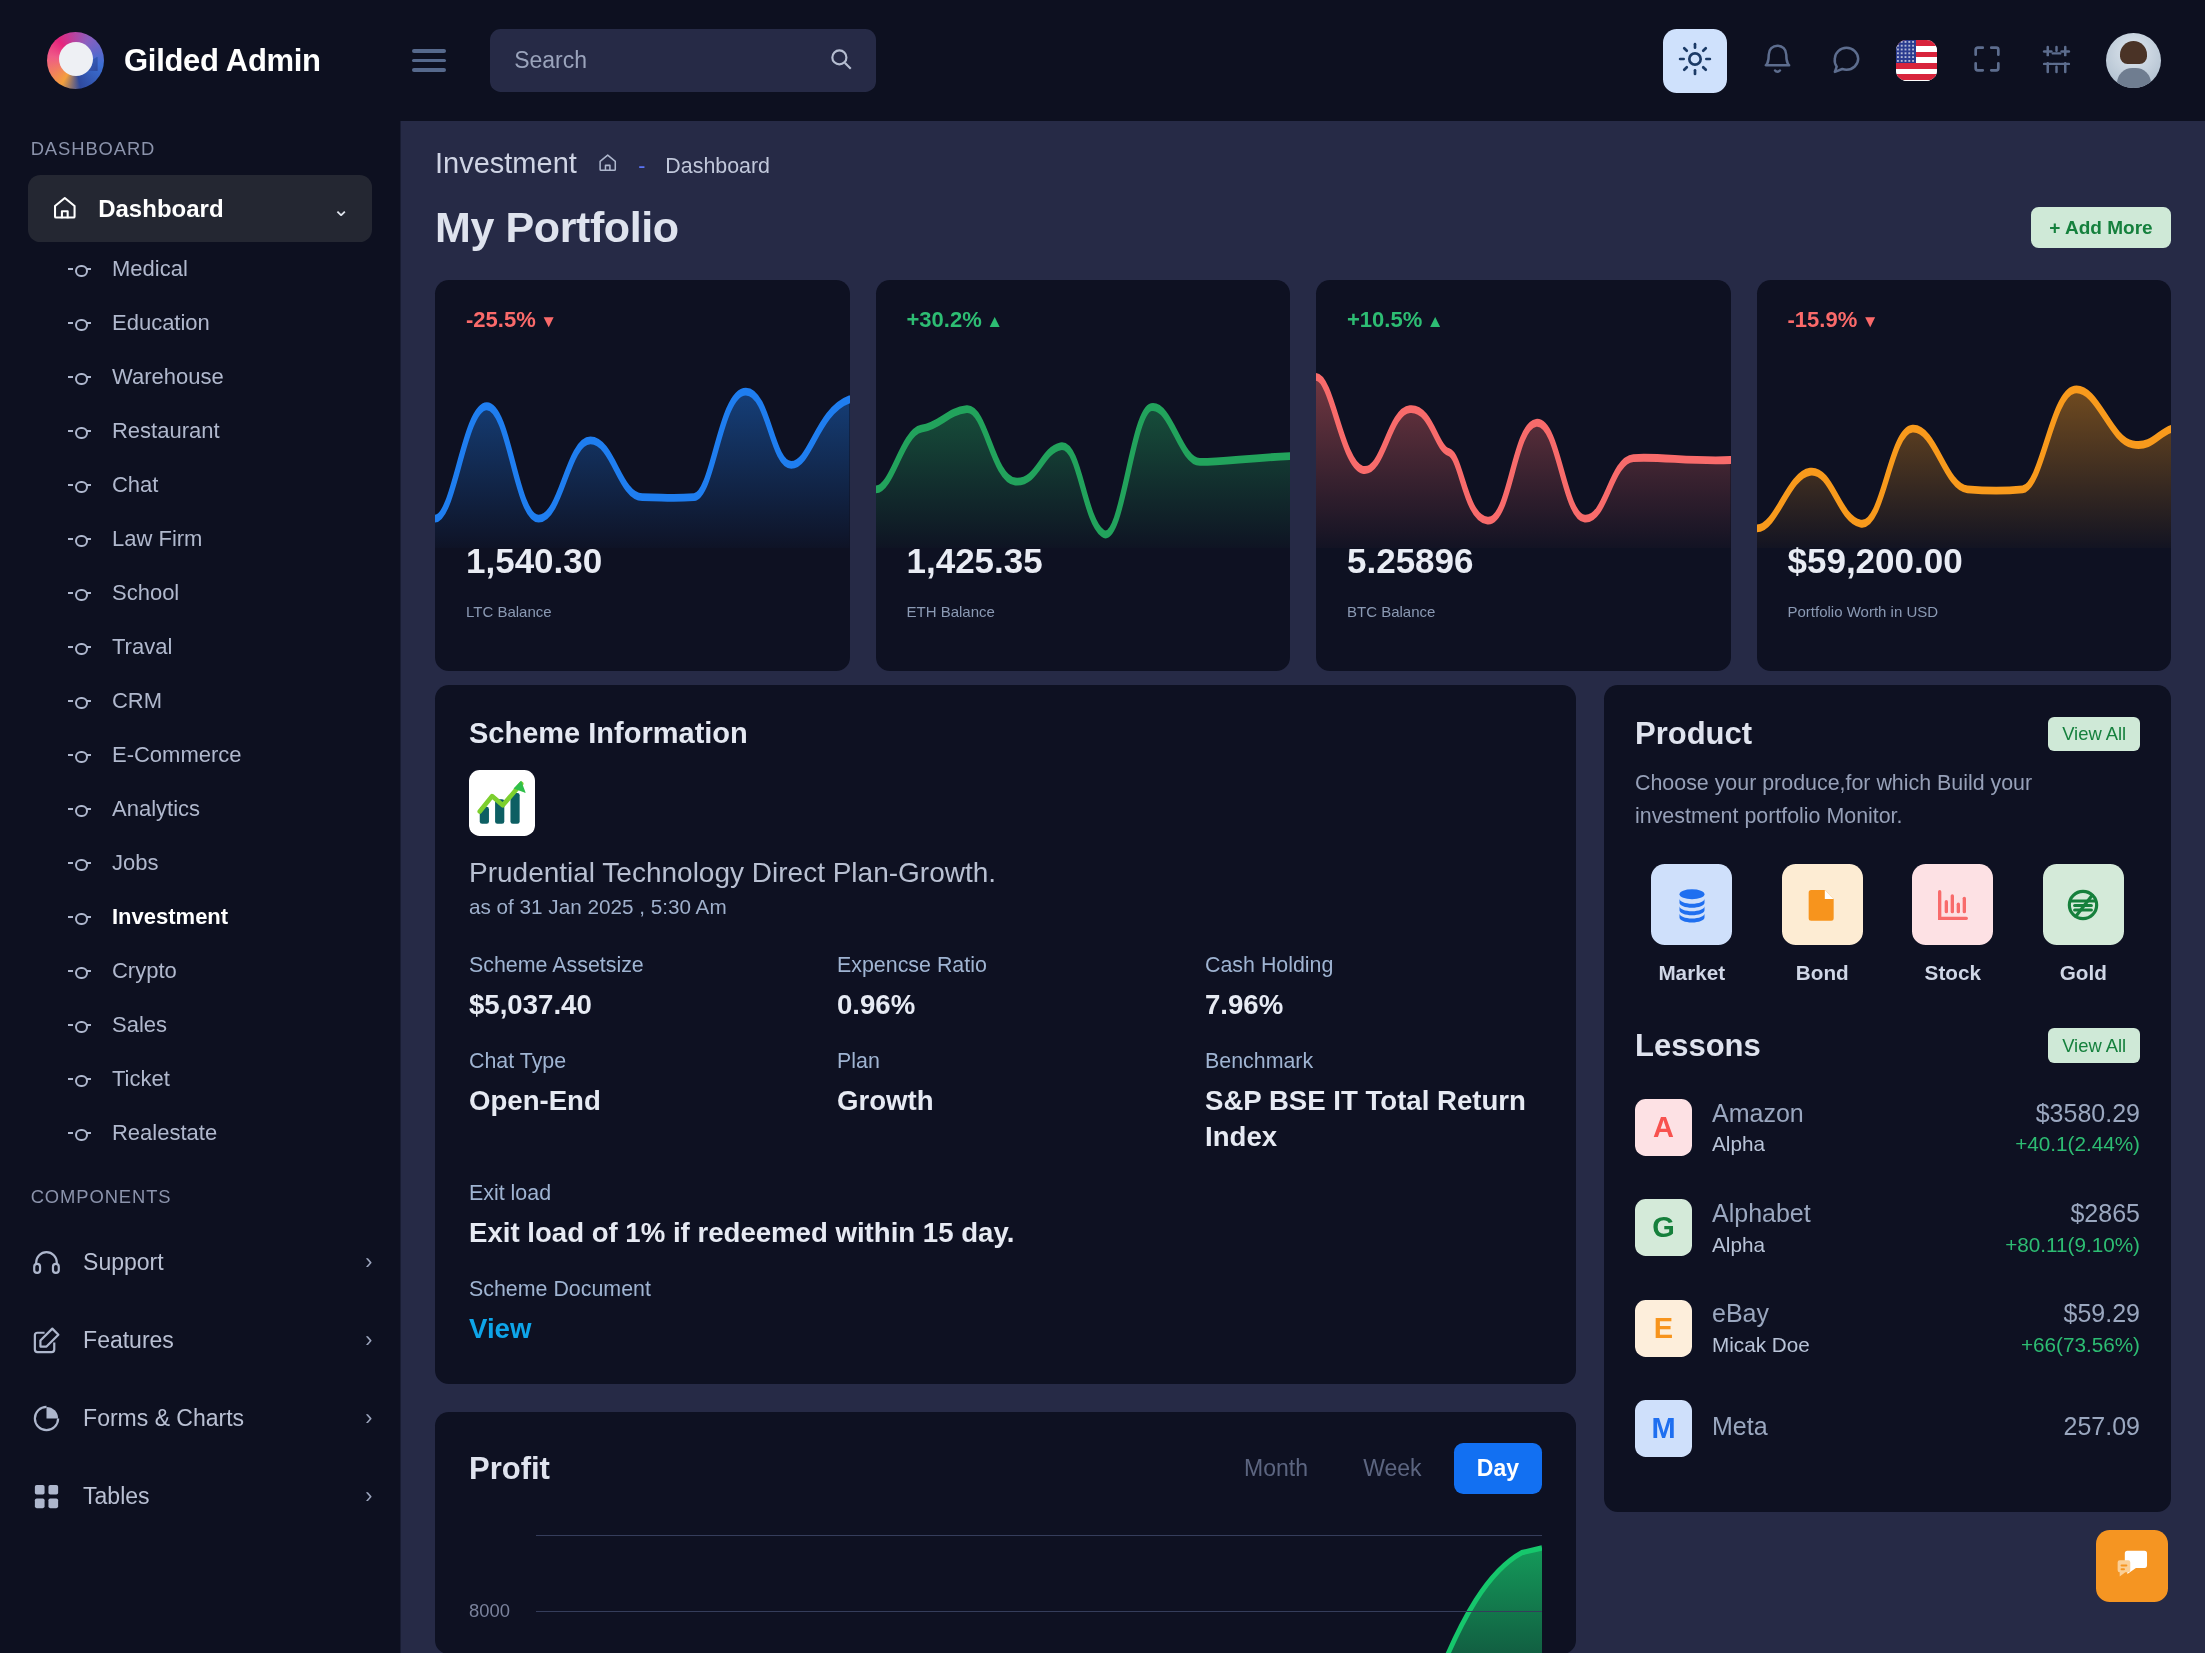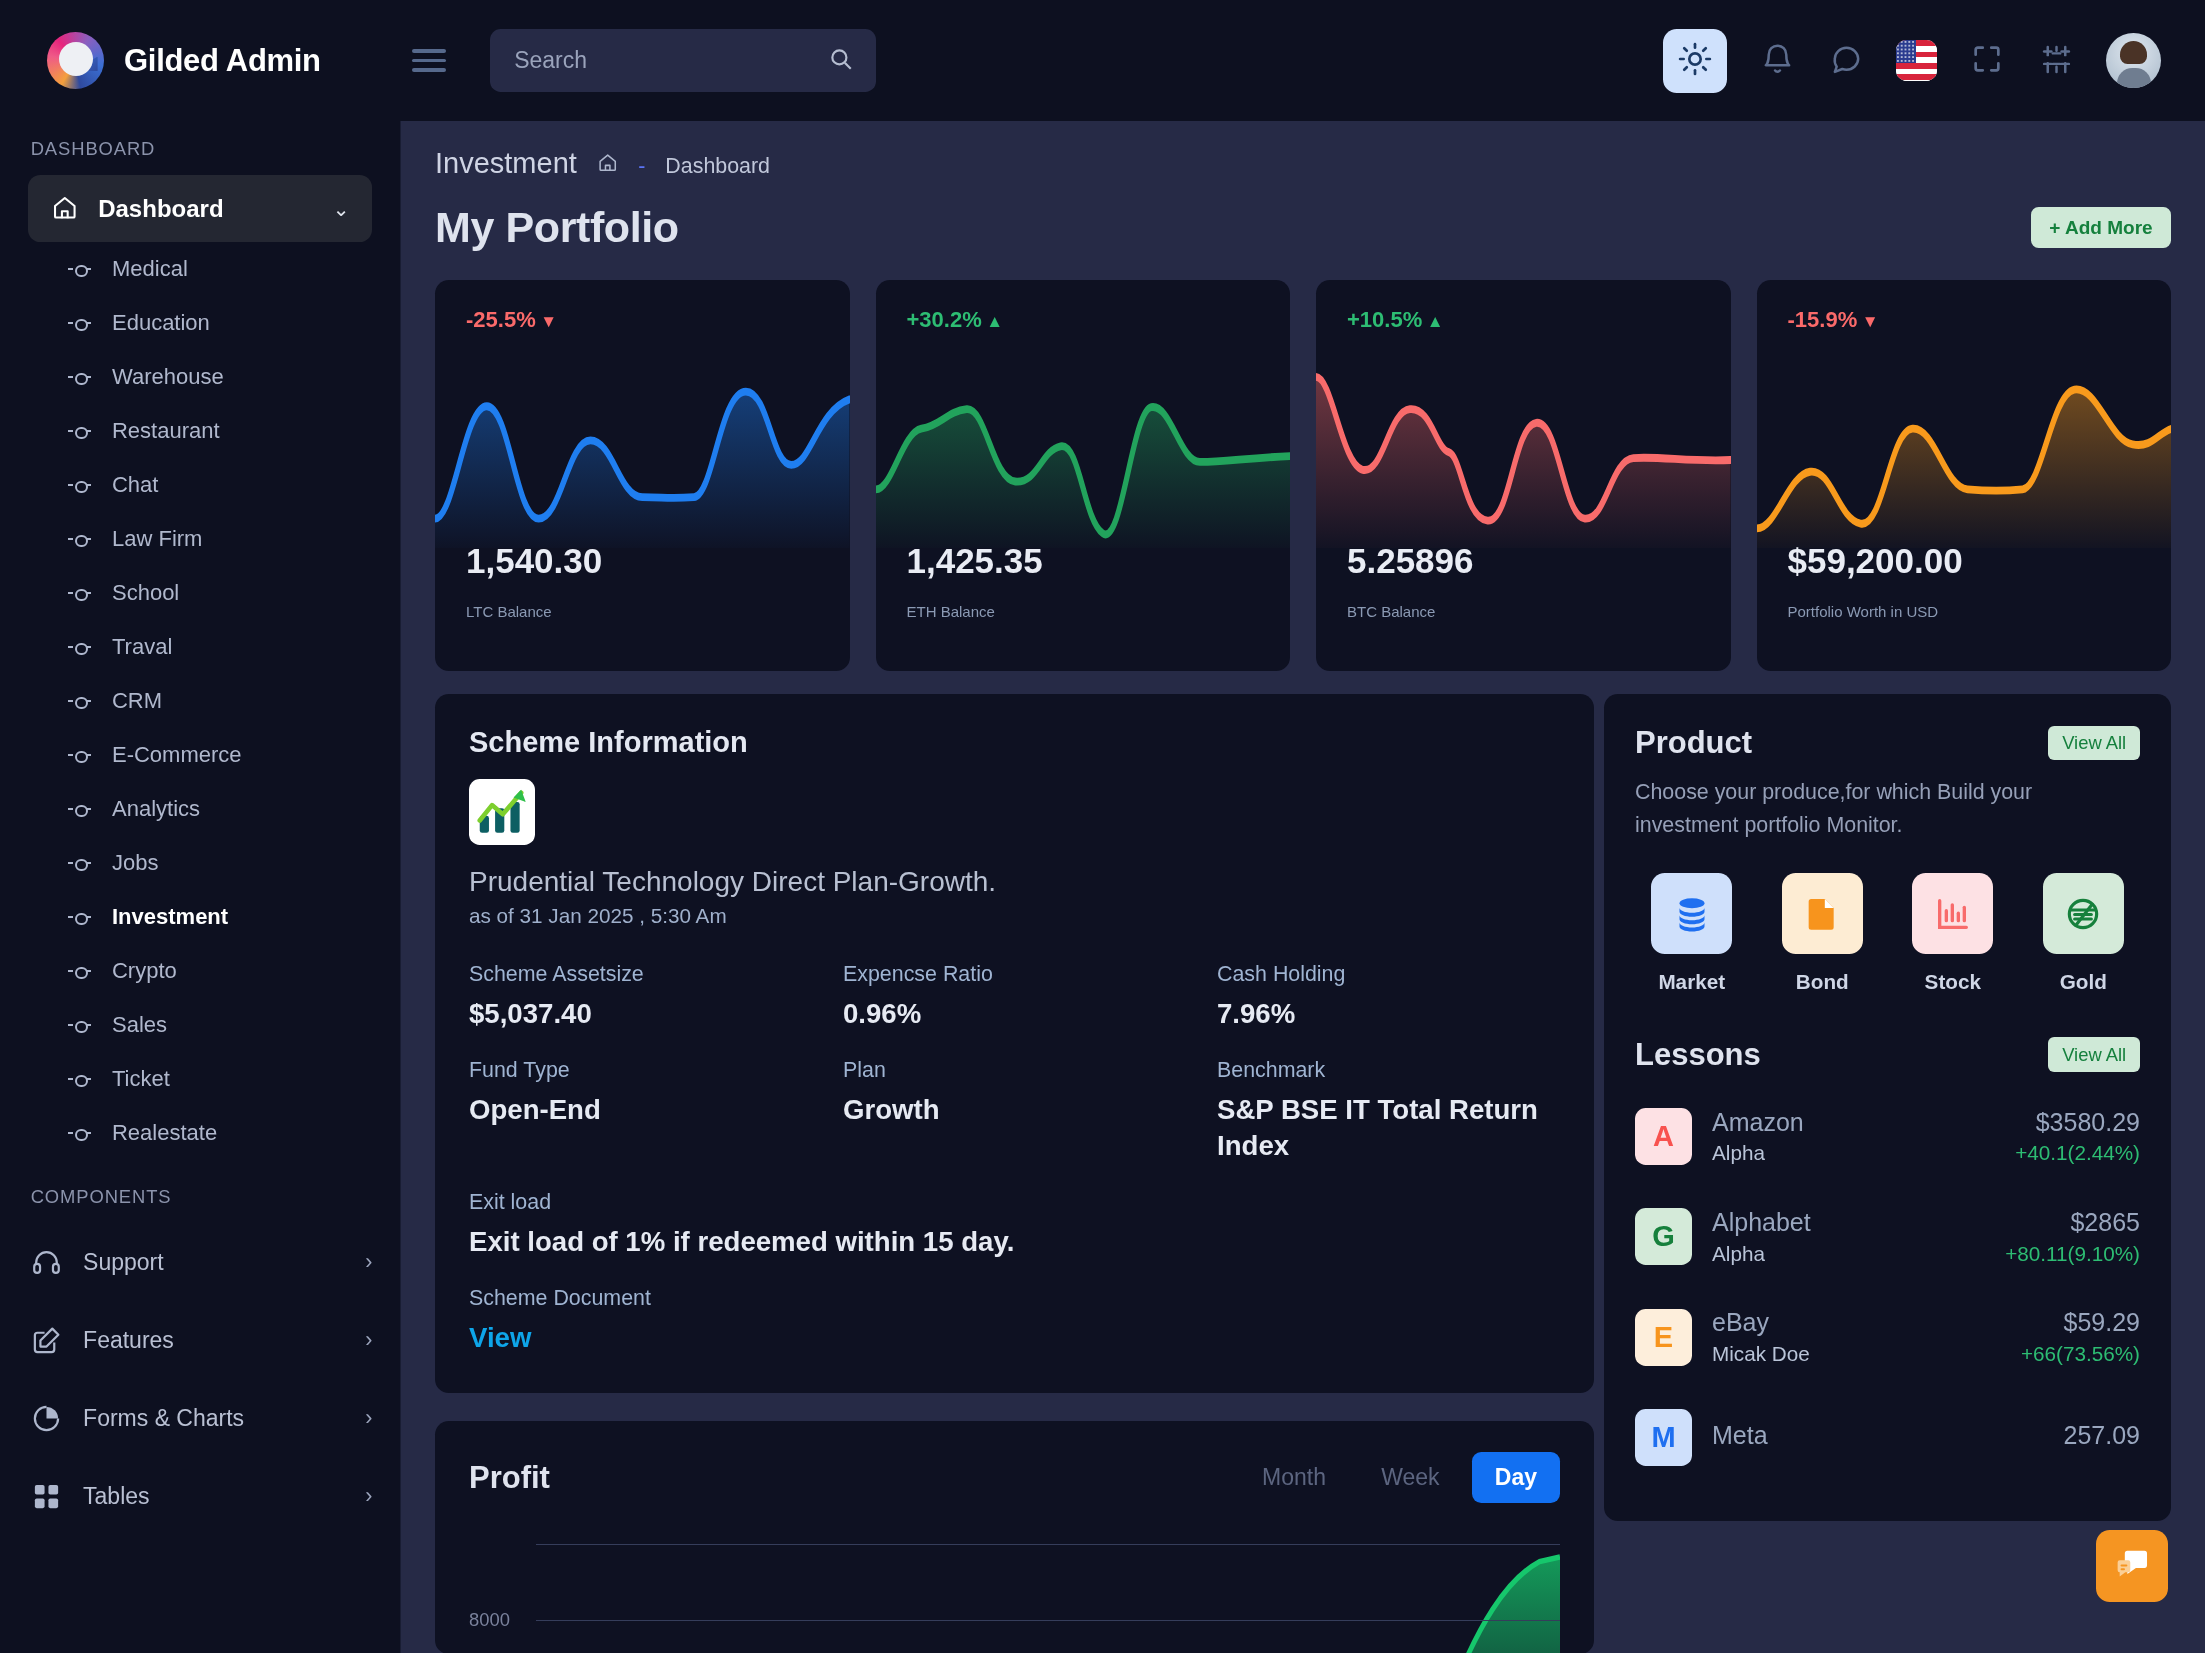--- a/index.html
+++ b/index.html
@@ -187,21 +187,21 @@
   }
   .stat .pct { font-size: 22px; font-weight: 600; position: relative; z-index: 2; }
   .stat .pct.up { color: #2dbd73; }
   .stat .pct.down { color: #fa6a6a; }
   .stat .tri { font-size: 17px; margin-left: 4.6px; }
   .stat svg.spark { position: absolute; left: 0; right: 0; top: 92px; width: 100%; height: 176px; }
   .stat .val { position:absolute; left: 31px; bottom: 90px; color:#e9ecf4; font-size: 35px; font-weight: 700; }
   .stat .cap { position:absolute; left: 31px; bottom: 51px; color:#8b9ab4; font-size: 15px; }
 
   
-  .lower { display: flex; gap: 10px; margin-top: 23px; flex: 1; min-height: 0; }
+  .lower { display: flex; gap: 28px; margin-top: 14px; flex: 1; min-height: 0; }
   .left-col { flex: 1 1 auto; min-width: 0; display:flex; flex-direction: column; gap: 27.6px; }
   .right-col { width: 567px; flex: 0 0 567px; }
 
   .panel { background:#0e1122; border-radius: 13.8px; }
 
   .scheme { padding: 32px 34px 37px 34px; }
   .scheme h3 { color:#e4e8f2; font-size: 29px; font-weight: 700; }
   .scheme-top { display:flex; gap: 21.4px; margin-top: 20px; align-items: flex-start; flex-direction: column; }
   .scheme-icon {
     width: 66px; height: 66px; border-radius: 10.7px; background:#fff; flex:0 0 66px;
@@ -591,21 +591,21 @@
               </div>
               <div class="kv">
                 <div class="k">Expencse Ratio</div>
                 <div class="v">0.96%</div>
               </div>
               <div class="kv">
                 <div class="k">Cash Holding</div>
                 <div class="v">7.96%</div>
               </div>
               <div class="kv">
-                <div class="k">Fund Type</div>
+                <div class="k">Chat Type</div>
                 <div class="v">Open-End</div>
               </div>
               <div class="kv">
                 <div class="k">Plan</div>
                 <div class="v">Growth</div>
               </div>
               <div class="kv">
                 <div class="k">Benchmark</div>
                 <div class="v">S&amp;P BSE IT Total Return Index</div>
               </div>

